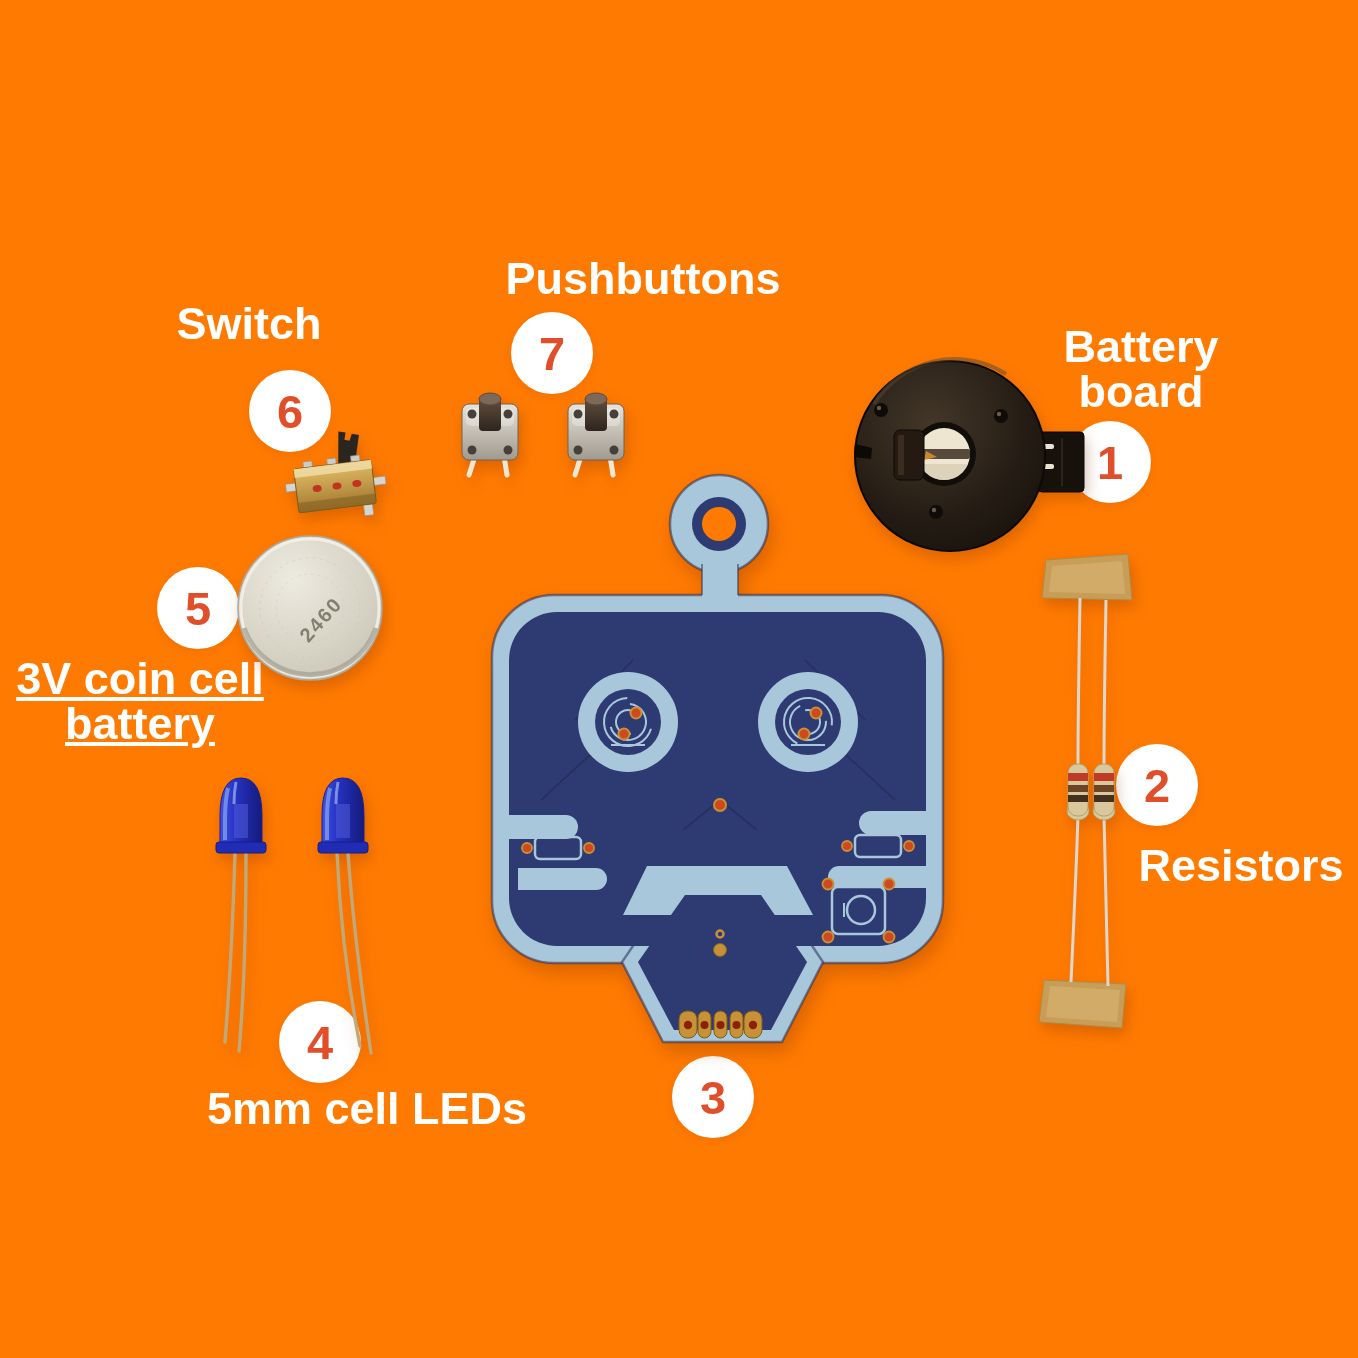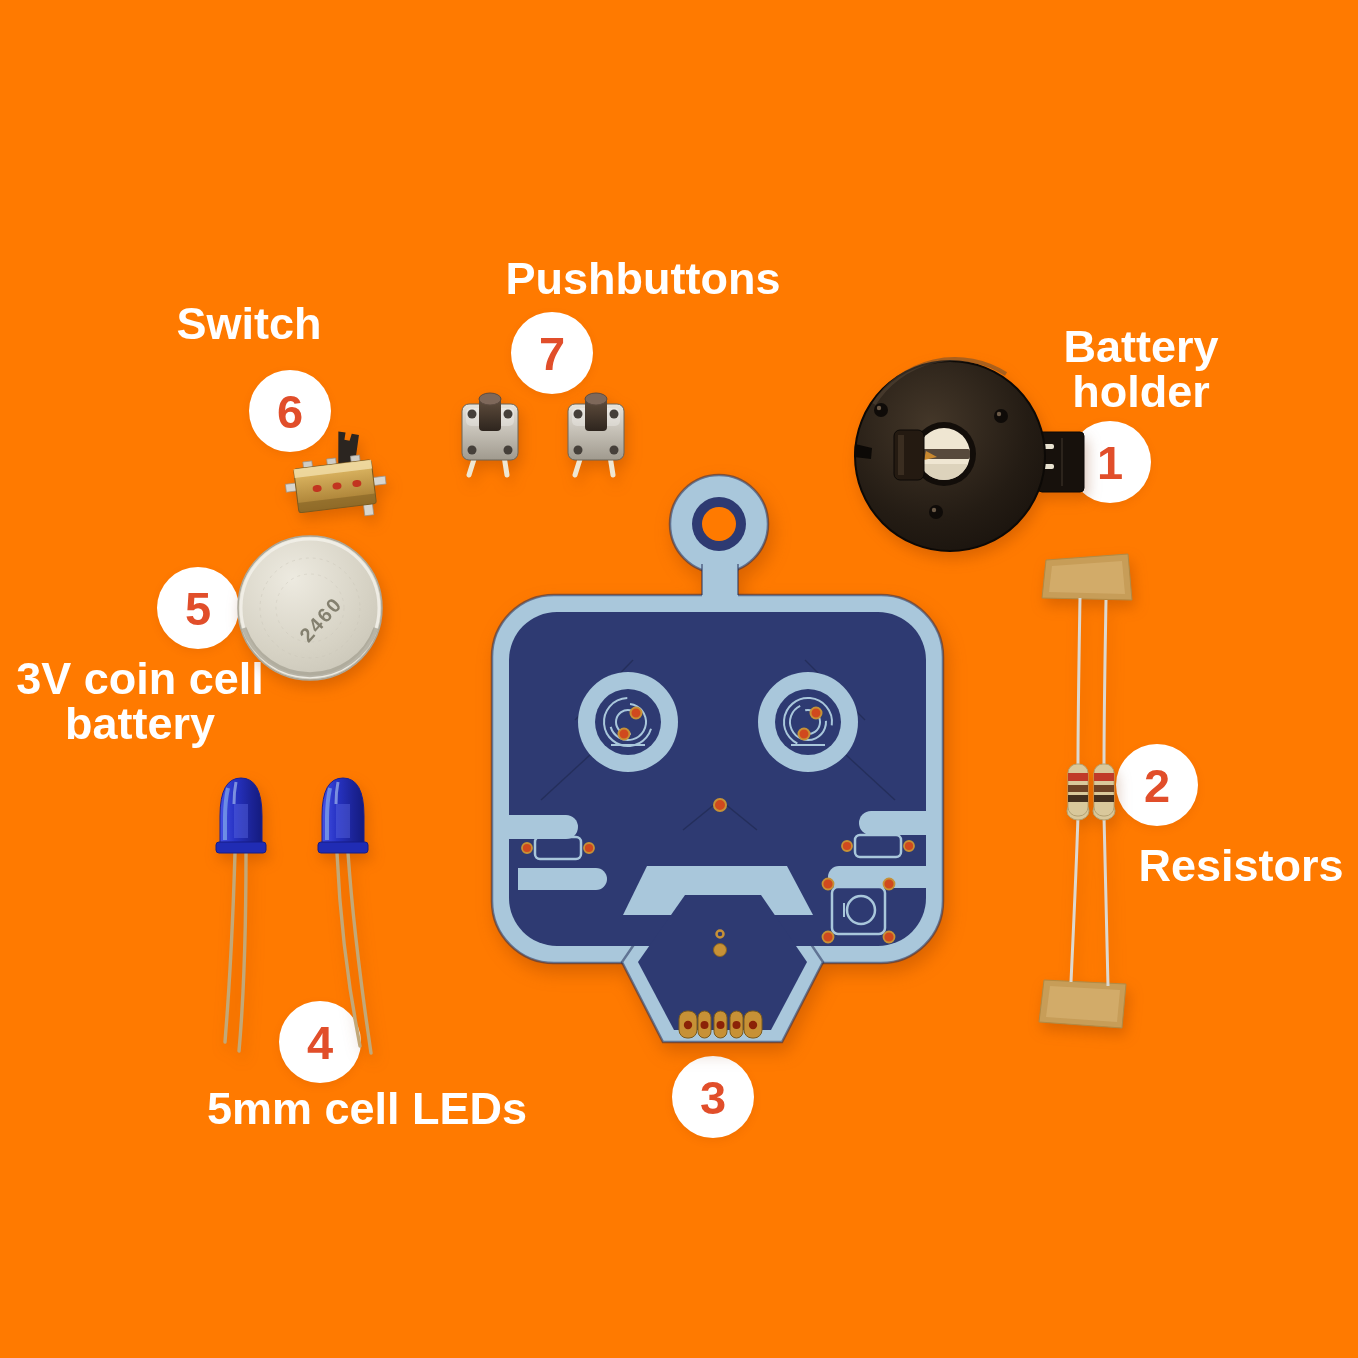--- a/index.html
+++ b/index.html
@@ -70,24 +70,24 @@
       </g>
     </defs>
   </svg>
 
   <div class="lbl" style="left:643px;top:256px;">Pushbuttons</div>
 
   <div class="lbl" style="left:249px;top:301px;text-align:right;">Switch</div>
 
   <div class="lbl" style="left:1141px;top:324px;">
     <span>Battery</span>
-    <span>holder</span>
+    <span>board</span>
   </div>
 
-  <div class="lbl" style="left:140px;top:656px;">
+  <div class="lbl" style="left:140px;top:656px;text-decoration:underline;">
     <span>3V coin cell</span>
     <span>battery</span>
   </div>
 
   <div class="lbl" style="left:1241px;top:843px;">Resistors</div>
 
   <div class="lbl" style="left:367px;top:1086px;">5mm cell LEDs</div>
 
 
   <div class="badge" style="left:1110px;top:462px;color:#E14E2A;">

